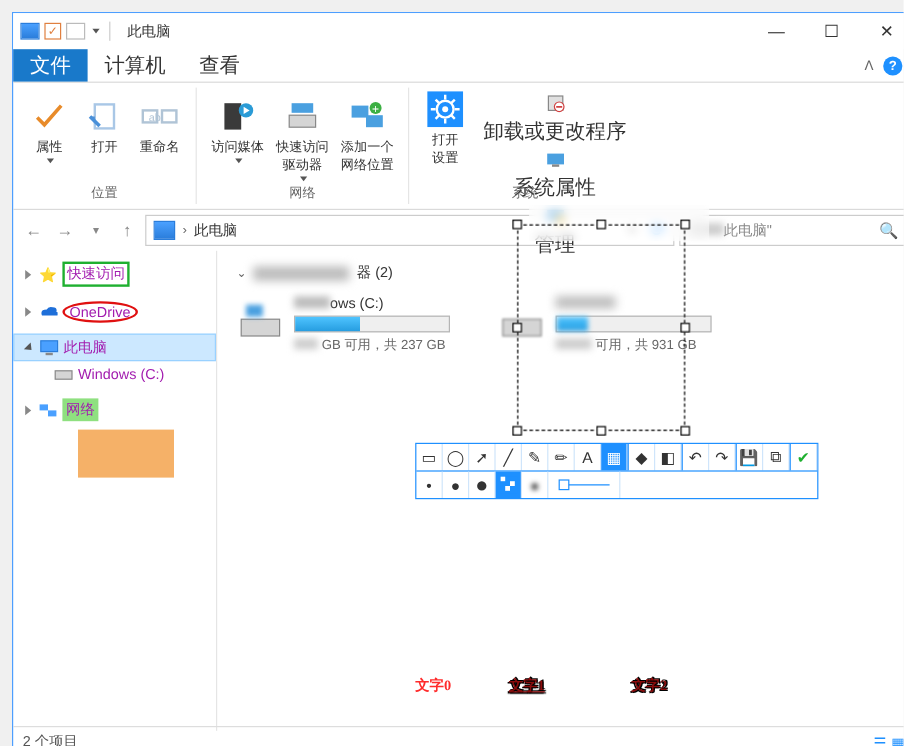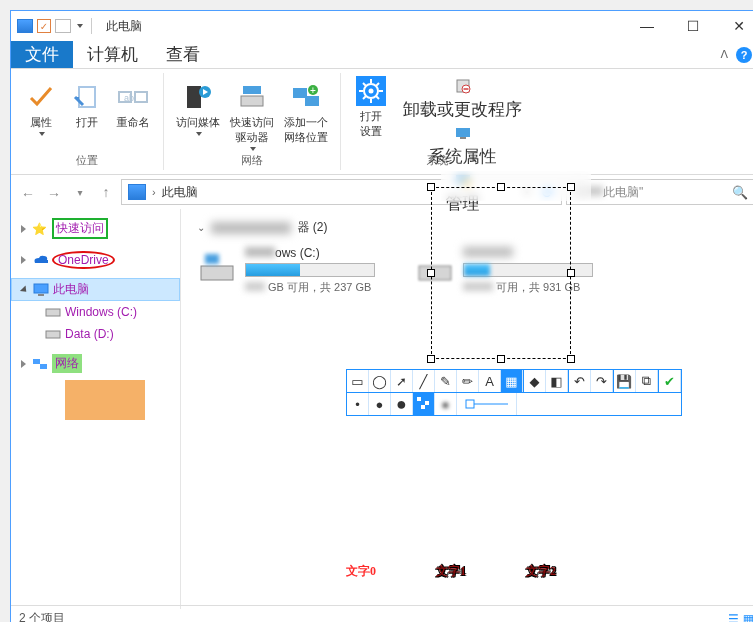--- a/index.html
+++ b/index.html
@@ -301,28 +301,20 @@
         <span class="side-label">此电脑</span>
       </div>
       <div class="side-item sub">
         <span class="side-icon">
             <svg width="16" height="12">
               <rect x="1" y="3" width="14" height="7" fill="#d5d5d5" stroke="#888"></rect>
             </svg>
           </span>
         <span class="side-label">Windows (C:)</span>
       </div>
-      <div class="side-item sub">
-        <span class="side-icon">
-            <svg width="16" height="12">
-              <rect x="1" y="3" width="14" height="7" fill="#d5d5d5" stroke="#888"></rect>
-            </svg>
-          </span>
-        <span class="side-label">Data (D:)</span>
-      </div>
       <div style="height:6px;"></div>
       <div class="side-item">
         <span class="expander"></span>
         <span class="side-icon">
             <svg width="16" height="14">
               <rect x="1" y="2" width="7" height="5" fill="#4aa0ff"></rect>
               <rect x="8" y="7" width="7" height="5" fill="#4aa0ff"></rect>
             </svg>
           </span>
         <span class="hl-green-tag"><span class="side-label">网络</span></span>
@@ -426,21 +418,21 @@
     <div class="handle" style="left:calc(50% - 4px);top:-5px;"></div>
     <div class="handle" style="right:-5px;top:-5px;"></div>
     <div class="handle" style="left:-5px;top:calc(50% - 4px);"></div>
     <div class="handle" style="right:-5px;top:calc(50% - 4px);"></div>
     <div class="handle" style="left:-5px;bottom:-5px;"></div>
     <div class="handle" style="left:calc(50% - 4px);bottom:-5px;"></div>
     <div class="handle" style="right:-5px;bottom:-5px;"></div>
   </div>
 
   <div class="text-overlay t0" style="left:335px; top:552px;">文字0</div>
-  <div class="text-overlay t1" style="left:425px; top:552px;">文字1</div>
+  <div class="text-overlay t1" style="left:413px; top:552px;text-decoration:underline;">文字1</div>
   <div class="text-overlay t2" style="left:515px; top:552px;">文字2</div>
 
   <div class="footer">
     <span>2 个项目</span>
     <div class="footer-right">
       <span>☰</span>
       <span>▦</span>
     </div>
   </div>
 

